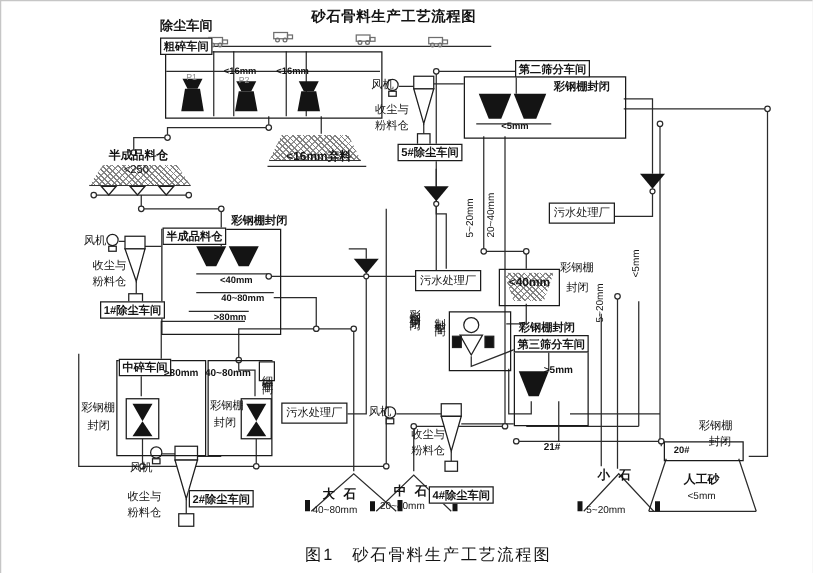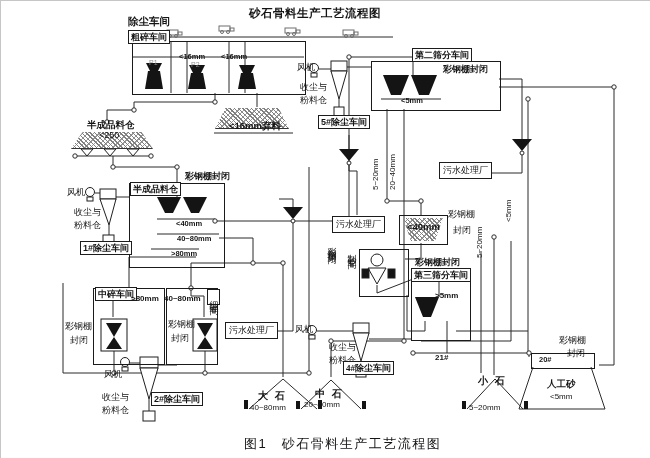--- a/index.html
+++ b/index.html
@@ -287,21 +287,21 @@
   <div class="bx" style="left:150px;top:391px;">2#除尘车间</div>
 
   <div class="lb" style="left:296px;top:61px;">风机</div>
   <div class="lb" style="left:299px;top:81px;">收尘与</div>
   <div class="lb" style="left:299px;top:94px;">粉料仓</div>
   <div class="bx" style="left:317px;top:114px;">5#除尘车间</div>
 
   <div class="lb" style="left:294px;top:323px;">风机</div>
   <div class="lb" style="left:328px;top:341px;">收尘与</div>
   <div class="lb" style="left:328px;top:354px;">粉料仓</div>
-  <div class="bx" style="left:342px;top:360px;font-family:Liberation Serif, serif;">4#除尘车间</div>
+  <div class="bx" style="left:342px;top:388px;">4#除尘车间</div>
 
   <div class="bx" style="left:411px;top:47px;">第二筛分车间</div>
   <div class="lb" style="left:442px;top:63px;font-weight:bold;">彩钢棚封闭</div>
   <div class="lb f7" style="left:400px;top:96px;">&lt;5mm</div>
   <div class="rot" style="left:379px;top:180px;">5~20mm</div>
   <div class="rot" style="left:396px;top:180px;">20~40mm</div>
 
   <div class="sew" style="left:438px;top:161px;">污水处理厂</div>
   <div class="sew" style="left:331px;top:215px;">污水处理厂</div>
 

